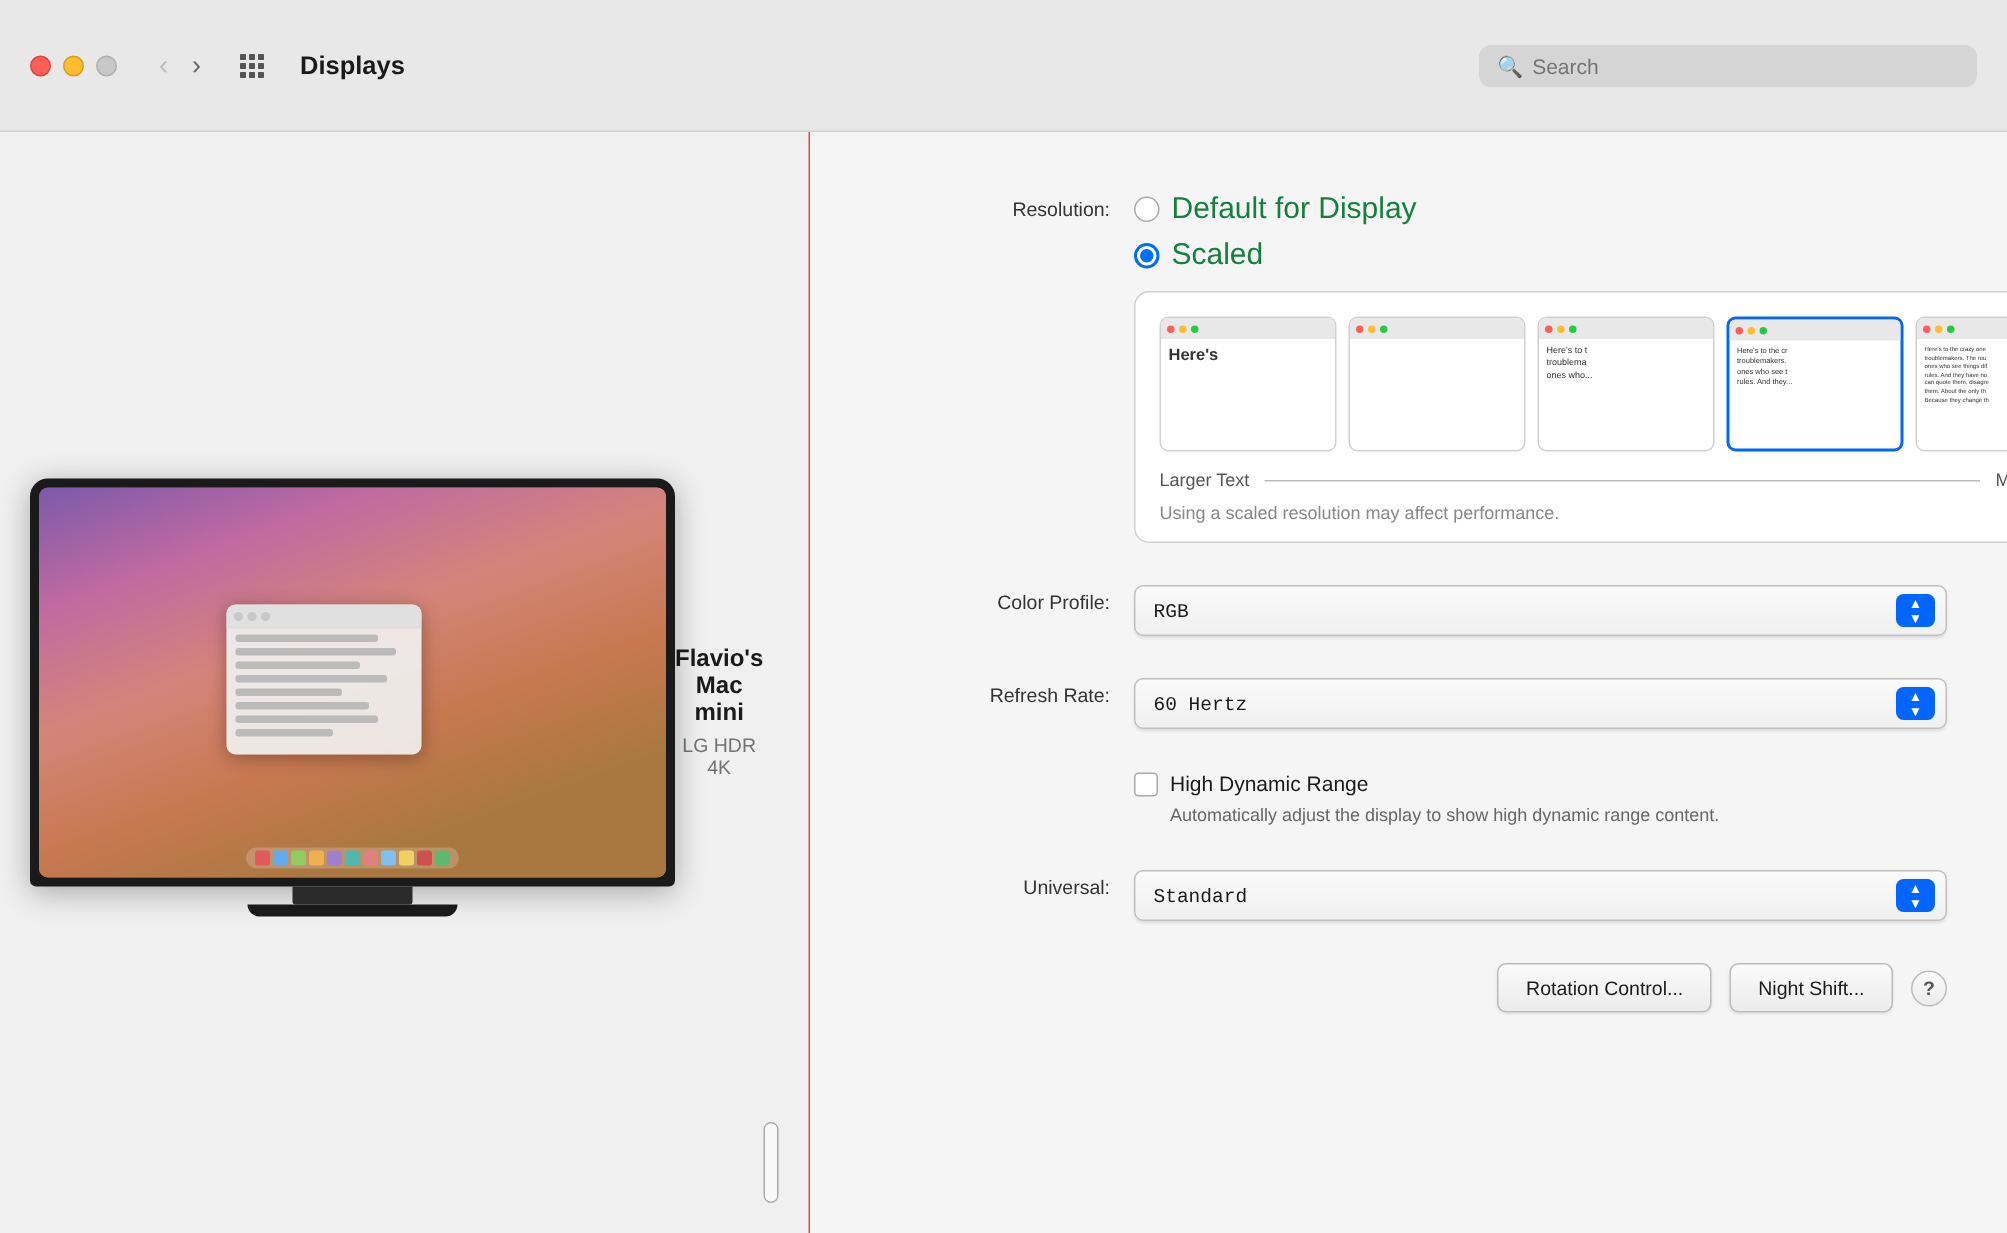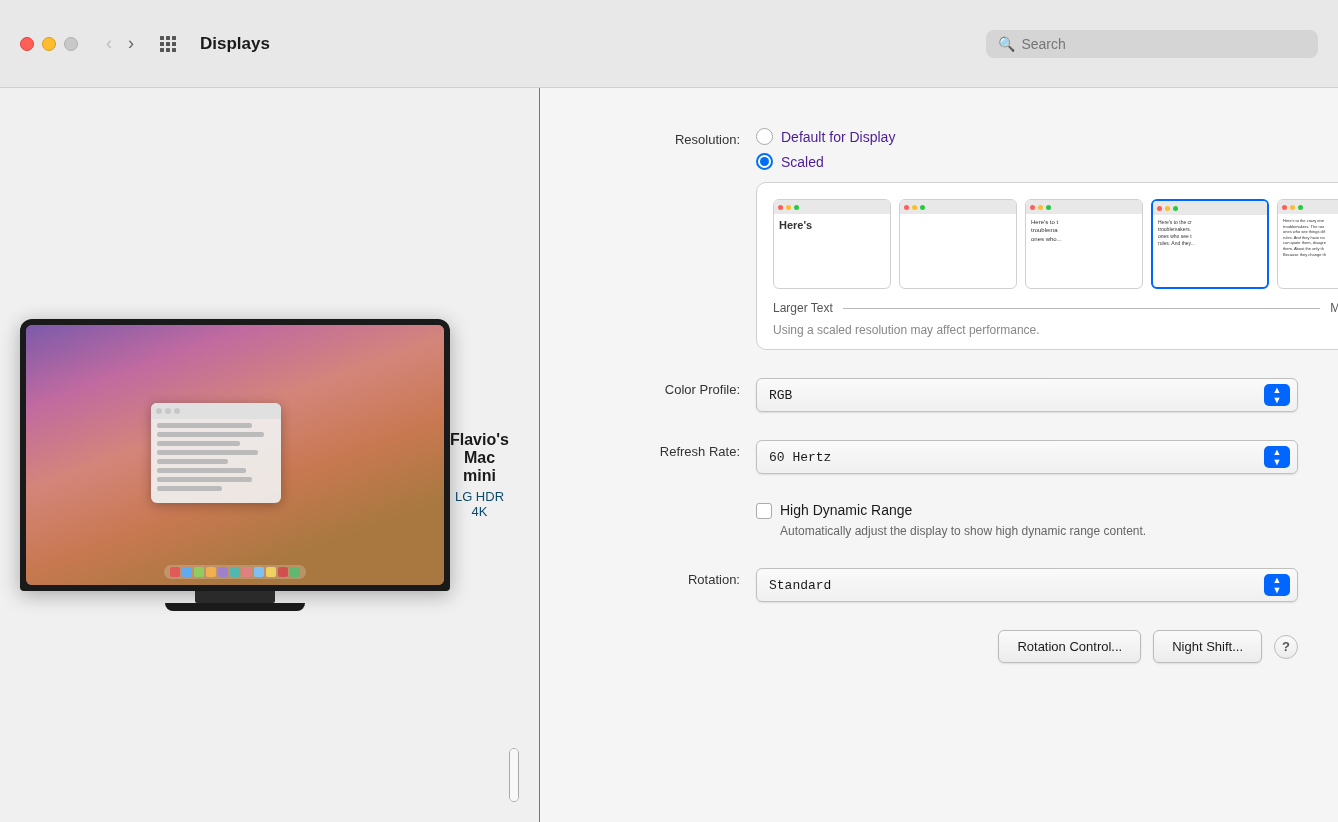--- a/index.html
+++ b/index.html
@@ -214,21 +214,21 @@
 
     .monitor-name {
       font-size: 16px;
       font-weight: 600;
       color: #1a1a1a;
       margin-bottom: 4px;
     }
 
     .monitor-model {
       font-size: 13px;
-      color: #0c4a6e;
+      color: #737373;
     }
 
     .add-display-btn {
       margin-top: auto;
       display: flex;
       align-items: center;
       gap: 0;
       border: 1.5px solid #aaa;
       border-radius: 8px;
       background: #f8f8f8;
@@ -314,22 +314,22 @@
 
     .radio-circle.selected::after {
       content: '';
       width: 9px;
       height: 9px;
       border-radius: 50%;
       background: #006ff5;
     }
 
     .radio-label {
-      font-size: 14px;
-      color: #4c1d95;
+      font-size: 20px;
+      color: #15803d;
     }
 
     
     .scale-container {
       background: white;
       border: 1px solid #d0d0d0;
       border-radius: 10px;
       padding: 16px 16px 12px;
       margin-top: 4px;
     }
@@ -740,21 +740,21 @@
           <div class="mac-checkbox"></div>
           <div class="checkbox-content">
             <div class="checkbox-title">High Dynamic Range</div>
             <div class="checkbox-desc">Automatically adjust the display to show high dynamic range content.</div>
           </div>
         </div>
       </div>
     </div>
 
     <div class="settings-row">
-      <div class="settings-label">Rotation:</div>
+      <div class="settings-label">Universal:</div>
       <div class="settings-control">
         <div class="select-wrapper">
           <select>
             <option>Standard</option>
           </select>
           <div class="select-arrows">
             <span class="arrow-up">▲</span>
             <span class="arrow-down">▼</span>
           </div>
         </div>

